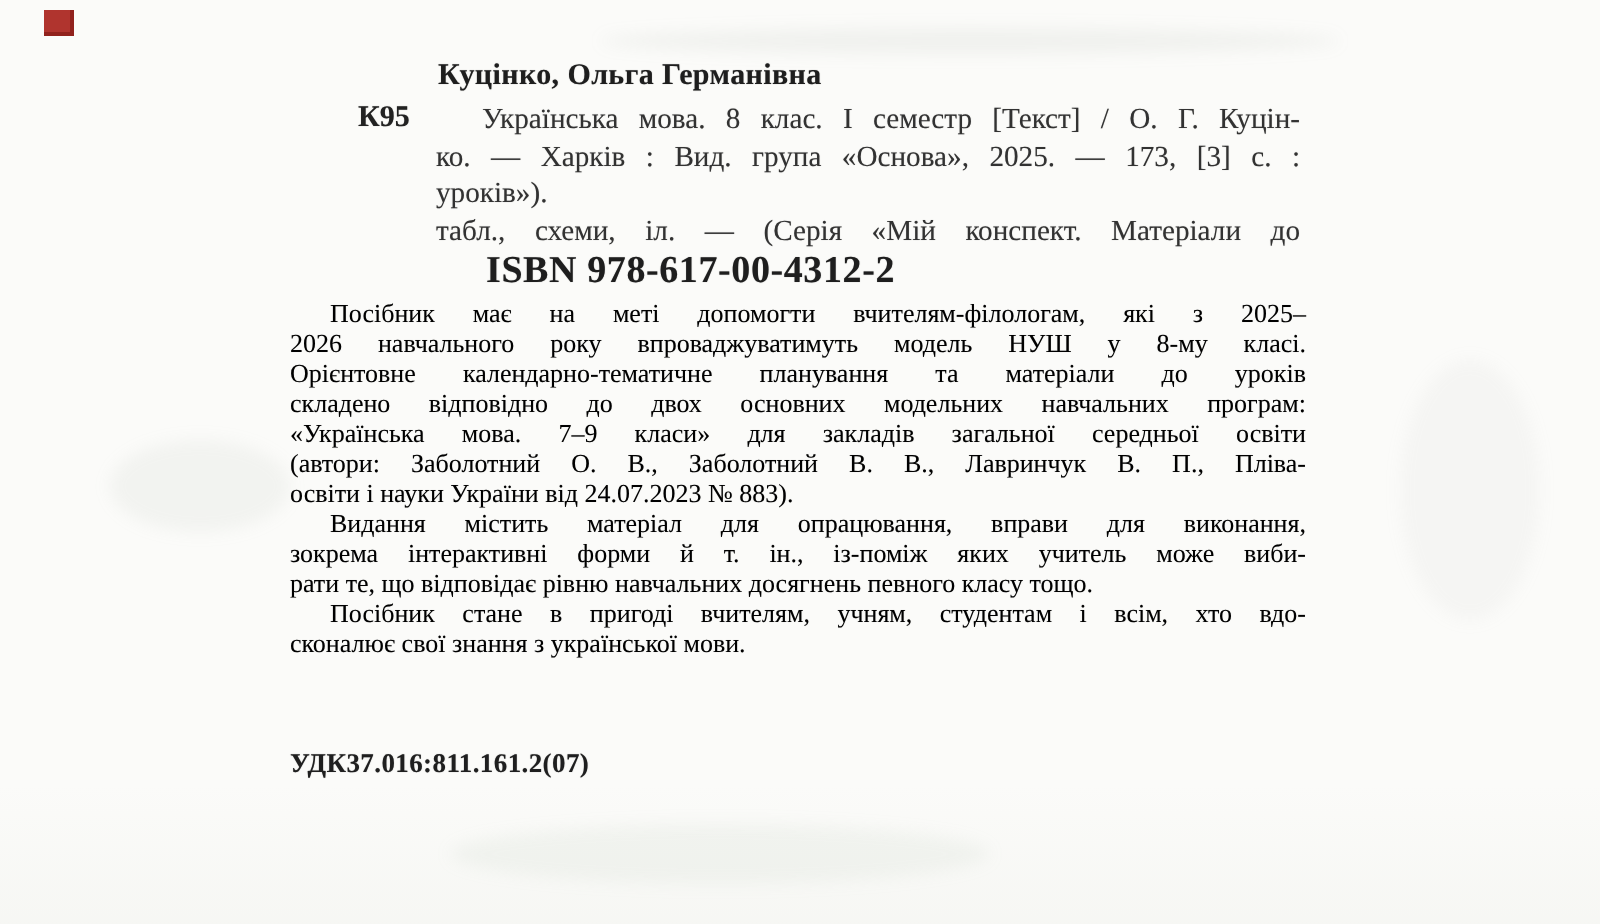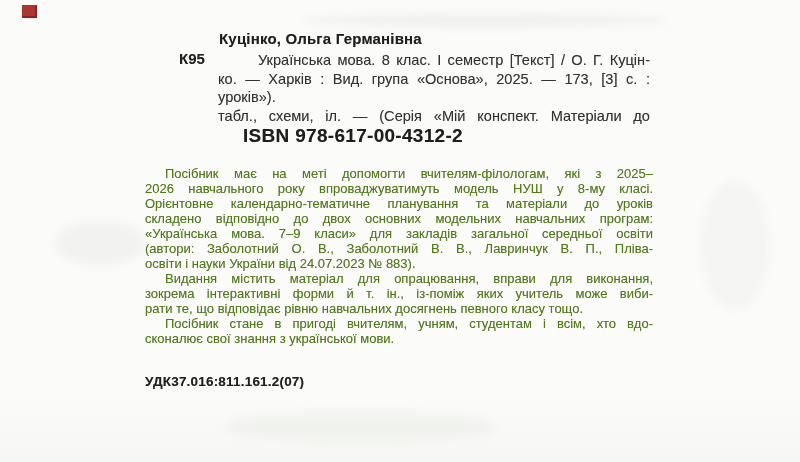--- a/index.html
+++ b/index.html
@@ -1,20 +1,20 @@
 <!DOCTYPE html>
 <html><head>
 <meta charset="utf-8">
 <style>
   html,body{margin:0;padding:0;}
   body{width:800px;height:462px;overflow:hidden;background:#e9e9e9;}
   .page{
     position:relative;width:800px;height:462px;
     background:#fbfbf9;
-    font-family:Liberation Sans, sans-serif;
+    font-family:Liberation Serif, serif;
     color:#3a3a3a;
     overflow:hidden;
   }
   .page::after{ 
     content:"";position:absolute;left:0;right:0;bottom:0;height:70px;
     background:linear-gradient(to bottom,rgba(205,210,198,0),rgba(205,210,198,0.10));
     pointer-events:none;
   }
   .smudge{position:absolute;border-radius:50%;filter:blur(4px);pointer-events:none;}
   .sm1{left:300px;top:14px;width:370px;height:13px;background:rgba(150,158,150,0.10);}
@@ -34,29 +34,29 @@
     position:absolute;left:179px;top:50px;
     font-weight:bold;font-size:15px;line-height:18.5px;color:#222;
     text-shadow:0 0 0.5px rgba(40,40,40,0.4);
   }
   .bib{
     position:absolute;left:218px;top:51px;width:432px;
     font-size:14.6px;line-height:18.5px;color:#323232;
     text-shadow:0 0 0.5px rgba(50,50,50,0.35);
   }
   .bln{white-space:normal;}
-  .bind{margin-left:40px;}
+  .bind{margin-left:23px;}
   .isbn{
     position:absolute;left:243px;top:127px;
     font-weight:bold;font-size:19px;line-height:18px;color:#1e1e1e;
     letter-spacing:0.3px;text-shadow:0 0 0.5px rgba(40,40,40,0.45);
   }
   .bodytext{
-    position:absolute;left:145px;top:166px;width:508px;
-    font-size:13px;line-height:15px;color:#4d7c0f;
+    position:absolute;left:145px;top:149px;width:508px;
+    font-size:13px;line-height:15px;color:#000000;
     text-shadow:0 0 0.4px rgba(55,55,55,0.35);
   }
   .ln{min-height:15px;}
   .jl{text-align:justify;text-align-last:justify;}
   .ind{margin-left:20px;}
   .udk{
     position:absolute;left:145px;top:374px;width:508px;
     text-align:left;font-weight:bold;font-size:13.5px;line-height:16px;color:#1f1f1f;
     letter-spacing:0.2px;text-shadow:0 0 0.5px rgba(40,40,40,0.45);
   }

